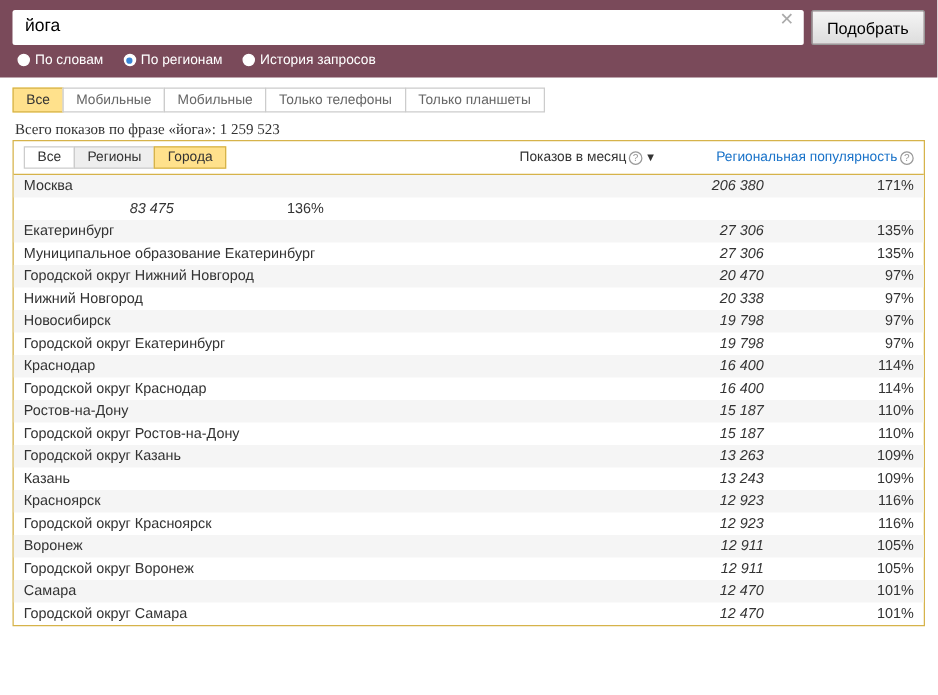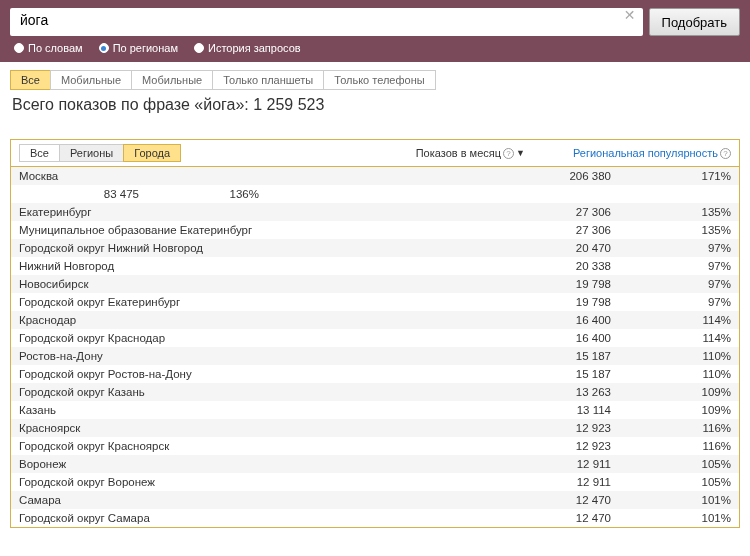--- a/index.html
+++ b/index.html
@@ -14,40 +14,40 @@
   .radios { display: flex; gap: 16px; padding: 2px 4px 4px 4px; color: #fff; font-size: 11px; }
   .radio-item { display: flex; align-items: center; gap: 4px; cursor: pointer; }
   .radio-dot { width: 10px; height: 10px; border-radius: 50%; border: 1px solid #fff; background: #fff; display: inline-flex; align-items: center; justify-content: center; }
   .radio-dot.checked::after { content:""; width: 5px; height: 5px; border-radius:50%; background:#3a85d6; }
 
   .device-tabs { display: flex; margin: 8px 10px 6px 10px; }
   .device-tabs .tab { border: 1px solid #ccc; padding: 3px 10px; font-size: 11px; cursor: pointer; background: #fff; color: #666; margin-left: -1px; }
   .device-tabs .tab:first-child { margin-left: 0; }
   .device-tabs .tab.active { background: #ffe18c; color: #333; border-color: #d6b34a; }
 
-  .total-line { margin: 6px 12px 25px 12px; font-size: 16px; }
+  .total-line { margin: 6px 12px 1px 12px; font-size: 12px; font-family: Liberation Serif, serif; }
 
   .panel { border: 1px solid #d6b34a; margin: 0 10px 10px 10px; }
   .panel-header { display: flex; align-items: center; justify-content: space-between; border-bottom: 1px solid #d6b34a; padding: 4px 8px; }
   .scope-tabs { display: flex; }
   .scope-tabs .tab { border: 1px solid #ccc; padding: 2px 10px; font-size: 11px; cursor: pointer; margin-left: -1px; background: #fff; }
   .scope-tabs .tab:first-child { margin-left: 0; }
   .scope-tabs .tab.active-regions { background: #eee; }
   .scope-tabs .tab.active-cities { background: #ffe18c; border-color:#d6b34a; }
   .header-cols { display: flex; gap: 48px; font-size: 11px; align-items:center; }
   .header-col { display: inline-flex; align-items: center; gap: 2px; color: #333; }
   .help-icon { width: 11px; height: 11px; border-radius:50%; border:1px solid #999; font-size:8px; display:inline-flex; align-items:center; justify-content:center; color:#999; }
   .link-blue { color: #1a73c9; cursor:pointer; }
   .sort-arrow { font-size: 9px; }
 
   .rows { }
   .row { display: flex; padding: 3px 8px; font-size: 11.5px; }
   .row:nth-child(odd){ background:#f5f5f5; }
   .row .name { flex: 1; }
-  .row .val1 { width: 120px; text-align: right; }
+  .row .val1 { width: 120px; text-align: right; font-style: italic; }
   .row .val2 { width: 120px; text-align: right; }
 </style>
 </head>
 <body>
 
 <div class="search-bar">
   <div class="search-row">
     <div class="search-input-wrap">
       <input class="search-input" type="text" value="йога" style="">
       <span class="clear-icon">✕</span>
@@ -67,22 +67,22 @@
       <span class="radio-dot"></span>
       <span>История запросов</span>
     </label>
   </div>
 </div>
 
 <div class="device-tabs">
   <div class="tab active">Все</div>
   <div class="tab">Мобильные</div>
   <div class="tab">Мобильные</div>
+  <div class="tab">Только телефоны</div>
   <div class="tab">Только планшеты</div>
-  <div class="tab">Только телефоны</div>
 </div>
 
 <div class="total-line">Всего показов по фразе «йога»: 1 259 523</div>
 
 <div class="panel">
   <div class="panel-header">
     <div class="scope-tabs">
       <div class="tab">Все</div>
       <div class="tab active-regions">Регионы</div>
       <div class="tab active-cities">Города</div>
@@ -159,21 +159,21 @@
         <span class="val1">15 187</span>
         <span class="val2">110%</span>
       </div>
       <div class="row">
         <span class="name">Городской округ Казань</span>
         <span class="val1">13 263</span>
         <span class="val2">109%</span>
       </div>
       <div class="row">
         <span class="name">Казань</span>
-        <span class="val1">13 114</span>
+        <span class="val1">13 243</span>
         <span class="val2">109%</span>
       </div>
       <div class="row">
         <span class="name">Красноярск</span>
         <span class="val1">12 923</span>
         <span class="val2">116%</span>
       </div>
       <div class="row">
         <span class="name">Городской округ Красноярск</span>
         <span class="val1">12 923</span>

